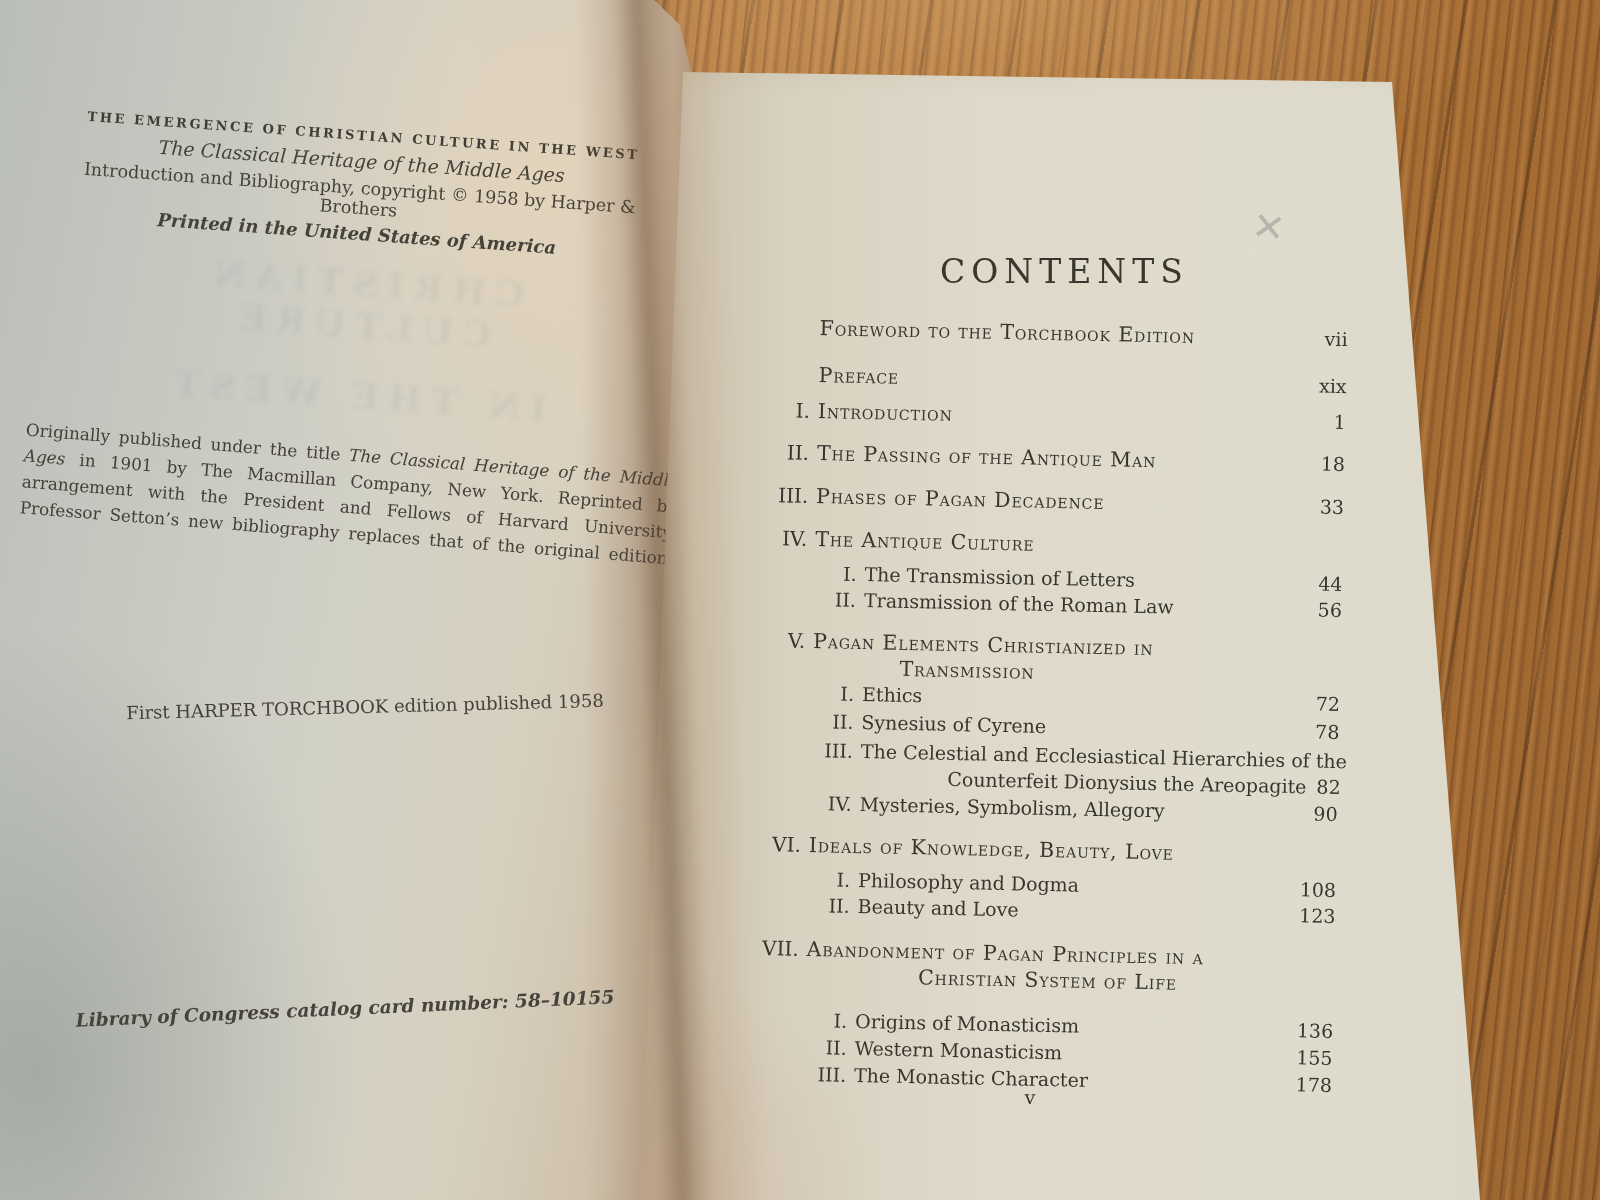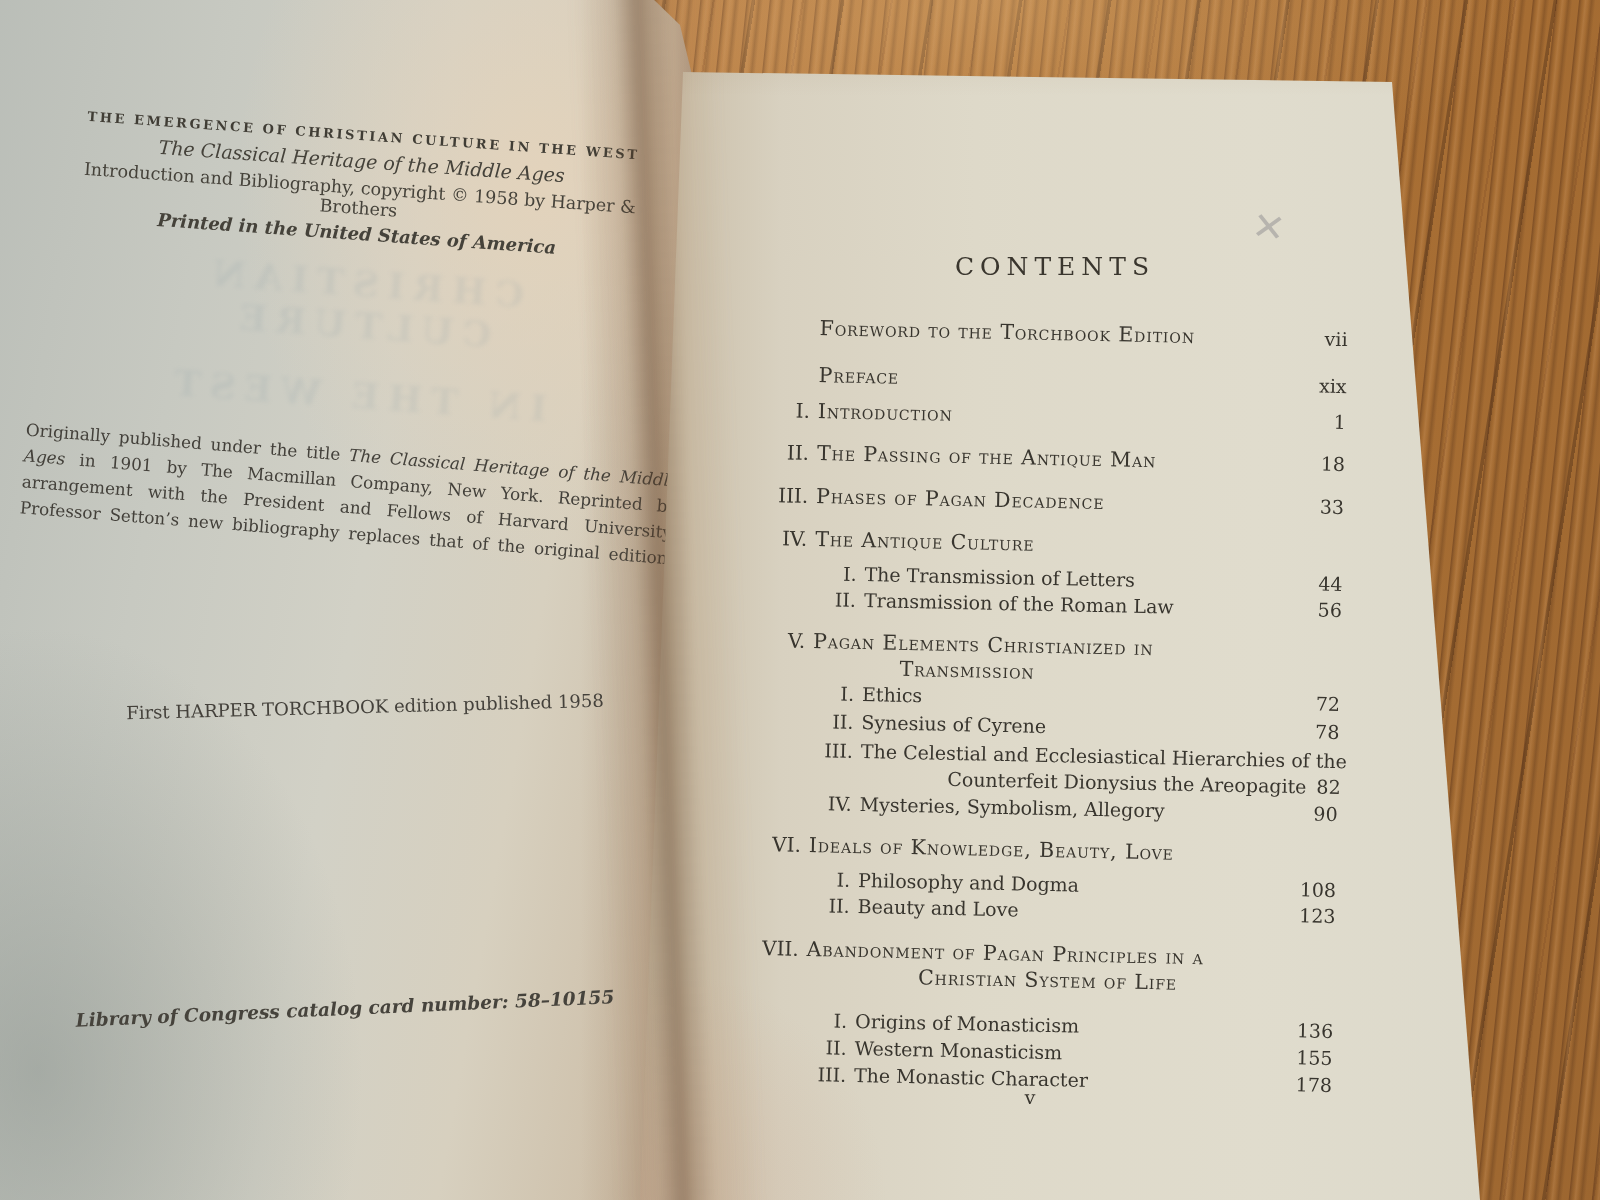--- a/index.html
+++ b/index.html
@@ -79,21 +79,21 @@
     clip-path:polygon(43px 72px,752px 82px,840px 1200px,0px 1200px);
     background-image:
       linear-gradient(to bottom, rgba(130,100,70,0.2) 0%, rgba(130,100,70,0) 8%),
       radial-gradient(ellipse 40% 28% at 0% 100%, rgba(200,165,140,0.4), rgba(200,165,140,0) 70%),
       linear-gradient(to right, #bcab92 0%, #cdc2ad 6%, #d8d1c0 16%, #ded9c9 38%, #e0dccd 70%, #dcd9cb 100%);
     filter:drop-shadow(5px 6px 7px rgba(55,28,8,0.5)) drop-shadow(0 -2px 3px rgba(55,28,8,0.3));
     color:#38352e;
   }
   .contents-heading{
     position:absolute;left:300px;top:252px;width:230px;text-align:center;
-    font-size:25px;letter-spacing:6px;color:#3a362e;
+    font-size:33px;letter-spacing:6px;color:#3a362e;
   }
   .toc{
     position:absolute;left:128px;top:314px;width:580px;
     transform:rotate(1.2deg);transform-origin:0 0;
   }
   .row{display:flex;align-items:baseline;line-height:26px;white-space:nowrap;}
   .num{flex:none;text-align:right;padding-right:8px;}
   .lbl{flex:none;}
   .pg{margin-left:auto;font-size:19px;padding-left:10px;}
   .front .num,.ch .num{width:44px;font-size:20px;}

